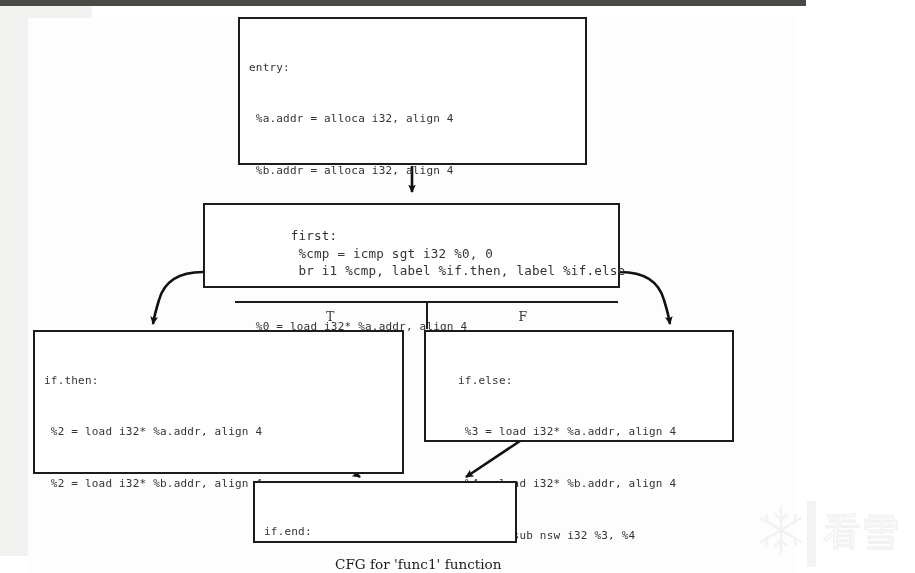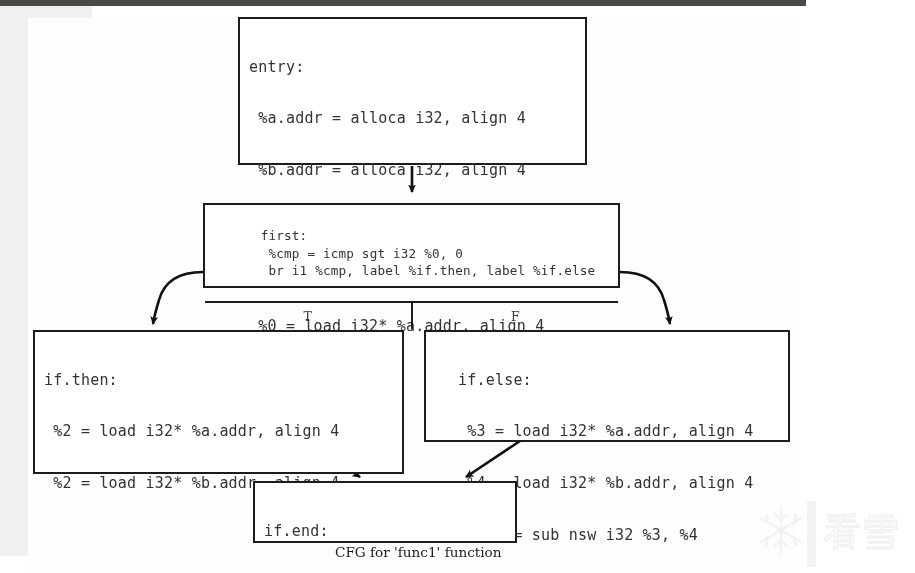--- a/index.html
+++ b/index.html
@@ -50,21 +50,21 @@
     background: #fdfdfd;
   }
 
   
   .node {
     position: absolute;
     box-sizing: border-box;
     background: #ffffff;
     border: 2px solid #1c1c1c;
     font-family: "DejaVu Sans Mono", monospace;
-    font-size: 15px;
+    font-size: 11px;
     line-height: 17.3px;
     color: #333333;
     white-space: pre;
     padding: 5px 8px 5px 9px;
     letter-spacing: 0.2px;
   }
   .node .line {
     display: block;
     white-space: pre;
   }
@@ -104,20 +104,21 @@
     border-right: 2px solid #1c1c1c;
   }
 
   
   .caption {
     position: absolute;
     font-family: "DejaVu Serif", serif;
     font-size: 13.6px;
     color: #1c1c1c;
     white-space: nowrap;
+    margin-top: 12px;
   }
 
   
   #edges {
     position: absolute;
     left: 0;
     top: 0;
     width: 915px;
     height: 573px;
     pointer-events: none;
@@ -174,21 +175,21 @@
   <div class="node" style="left:238px; top:17px; width:349px; height:148px;">
     <span class="line">entry:</span>
     <span class="line"> %a.addr = alloca i32, align 4</span>
     <span class="line"> %b.addr = alloca i32, align 4</span>
     <span class="line"> %result = alloca i32, align 4</span>
     <span class="line"> store i32 %a, i32* %a.addr, align 4</span>
     <span class="line"> %0 = load i32* %a.addr, align 4</span>
     <span class="line"> br label %first</span>
   </div>
 
-  <div class="node-split" style="left:203px; top:203px; width:417px; height:85px;">
+  <div class="node-split" style="left:203px; top:203px; width:417px; height:85px;padding-left:30px;">
     <div class="body">
       <span class="line">first:</span>
       <span class="line"> %cmp = icmp sgt i32 %0, 0</span>
       <span class="line"> br i1 %cmp, label %if.then, label %if.else</span>
     </div>
     <div class="ports">
       <div class="port left">
         <span>T</span>
       </div>
       <div class="port">
@@ -198,21 +199,21 @@
   </div>
 
   <div class="node" style="left:33px; top:330px; width:371px; height:144px;">
     <span class="line">if.then:</span>
     <span class="line"> %2 = load i32* %a.addr, align 4</span>
     <span class="line"> %2 = load i32* %b.addr, align 4</span>
     
     
   </div>
 
-  <div class="node" style="left:424px; top:330px; width:366px; height:112px;padding-left:32px;">
+  <div class="node" style="left:424px; top:330px; width:310px; height:112px;padding-left:32px;">
     <span class="line">if.else:</span>
     <span class="line"> %3 = load i32* %a.addr, align 4</span>
     <span class="line"> %4 = load i32* %b.addr, align 4</span>
     <span class="line"> %sub = sub nsw i32 %3, %4</span>
     
     
   </div>
 
   <div class="node" style="left:253px; top:481px; width:264px; height:62px;">
     <span class="line">if.end:</span>

